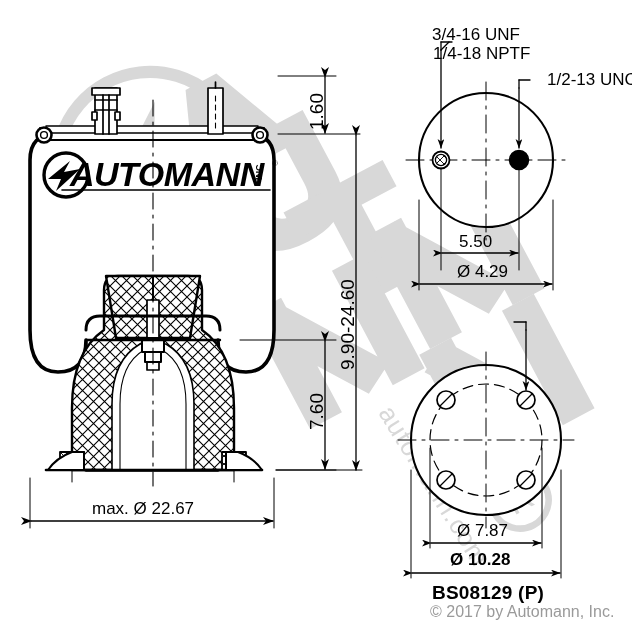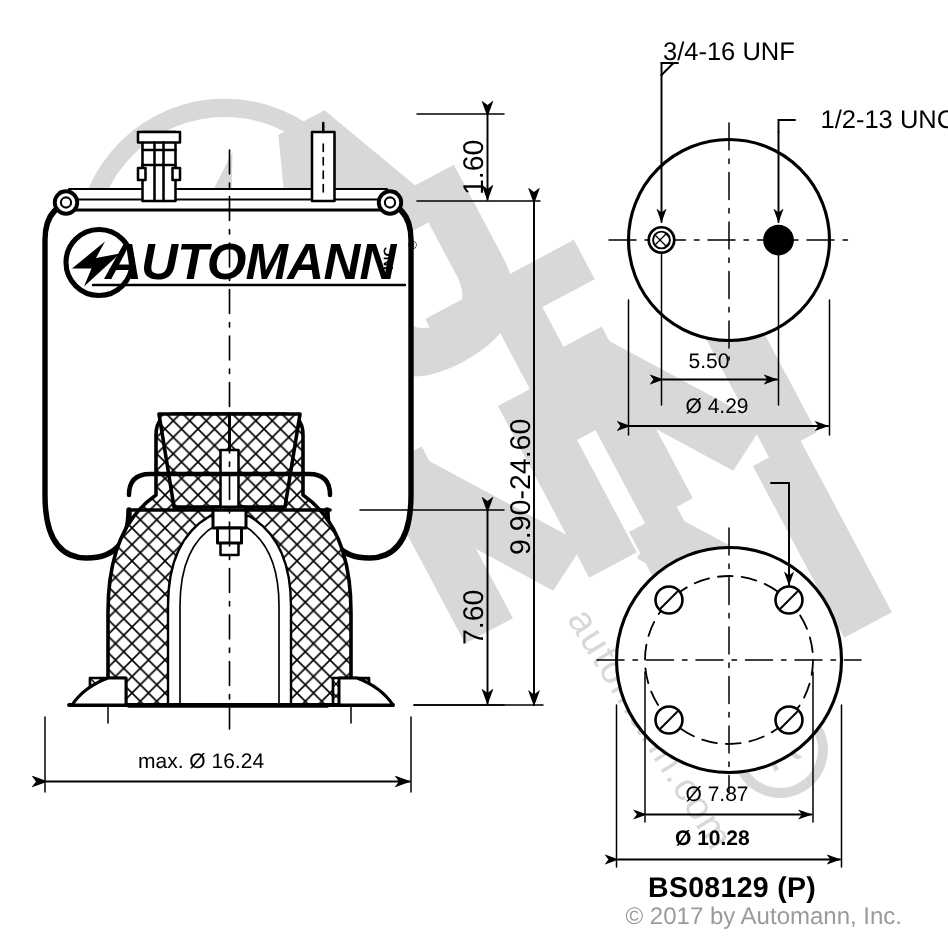--- a/index.html
+++ b/index.html
@@ -2,21 +2,21 @@
 <html><head>
 <meta charset="utf-8">
 <style>
   html,body{margin:0;padding:0;background:#ffffff;}
   body{width:632px;height:632px;overflow:hidden;
        font-family:"Liberation Sans",sans-serif;color:#000;}
   #stage{position:relative;width:632px;height:632px;background:#fff;}
   svg.layer{position:absolute;left:0;top:0;width:632px;height:632px;}
   .lbl{position:absolute;font-family:"Liberation Sans",sans-serif;
        color:#000;white-space:nowrap;line-height:1;}
-  .dim{font-size:14px;}
+  .dim{font-size:17px;}
   .dimv{font-size:19px;transform-origin:0 0;}
   .note{font-size:17px;}
   .pn{font-size:19px;font-weight:bold;letter-spacing:.2px;}
   .cr{font-size:16px;color:#9a9a9a;}
   .wmtext{position:absolute;color:#d8d8d8;font-size:26px;
           font-family:"Liberation Sans",sans-serif;white-space:nowrap;}
 </style>
 </head>
 <body>
 
@@ -227,31 +227,32 @@
   <svg style="position:absolute;left:40px;top:148px;width:248px;height:52px;" viewBox="0 0 248 52">
     <g>
       <circle cx="26" cy="27" r="22" fill="none" stroke="#000" stroke-width="3.4"></circle>
       <path d="M8,31 L30,13 L24,24 L40,21 L16,43 L21,31 Z" fill="#000"></path>
       <text x="30" y="38" font-family="Liberation Sans, sans-serif" font-size="34" font-weight="bold" font-style="italic" fill="#000" letter-spacing="-0.5">AUTOMANN</text>
       <text x="222" y="32" font-family="Liberation Sans, sans-serif" font-size="9" font-weight="bold" fill="#000" transform="rotate(-90 222 32)">INC</text>
       <text x="232" y="18" font-family="Liberation Sans, sans-serif" font-size="8" fill="#000">®</text>
     </g>
   </svg>
 
-  <div class="lbl note" style="left:442px;top:26px;">3/4-16 UNF</div>
+  <div class="lbl note" style="left:432px;top:26px;">3/4-16 UNF</div>
+  <div class="lbl note" style="left:433px;top:45px;">1/4-18 NPTF</div>
   <div class="lbl note" style="left:547px;top:71px;">1/2-13 UNC</div>
 
   <div class="lbl dim" style="left:459px;top:233px;">5.50</div>
   <div class="lbl dim" style="left:457px;top:263px;">Ø 4.29</div>
 
   <div class="lbl dim" style="left:457px;top:522px;">Ø 7.87</div>
   <div class="lbl dim" style="left:450px;top:551px;font-weight:bold;">Ø 10.28</div>
 
-  <div class="lbl dim" style="left:92px;top:500px;">max. Ø 16.24</div>
+  <div class="lbl dim" style="left:92px;top:500px;">max. Ø 22.67</div>
 
   <div class="lbl dimv" style="left:307px;top:130px;transform:rotate(-90deg);">1.60</div>
   <div class="lbl dimv" style="left:338px;top:370px;transform:rotate(-90deg);">9.90-24.60</div>
   <div class="lbl dimv" style="left:307px;top:430px;transform:rotate(-90deg);">7.60</div>
 
   <div class="lbl pn" style="left:432px;top:583px;">BS08129 (P)</div>
-  <div class="lbl cr" style="left:417px;top:604px;">© 2017 by Automann, Inc.</div>
+  <div class="lbl cr" style="left:430px;top:604px;">© 2017 by Automann, Inc.</div>
 
 </div>
 
 </body></html>

